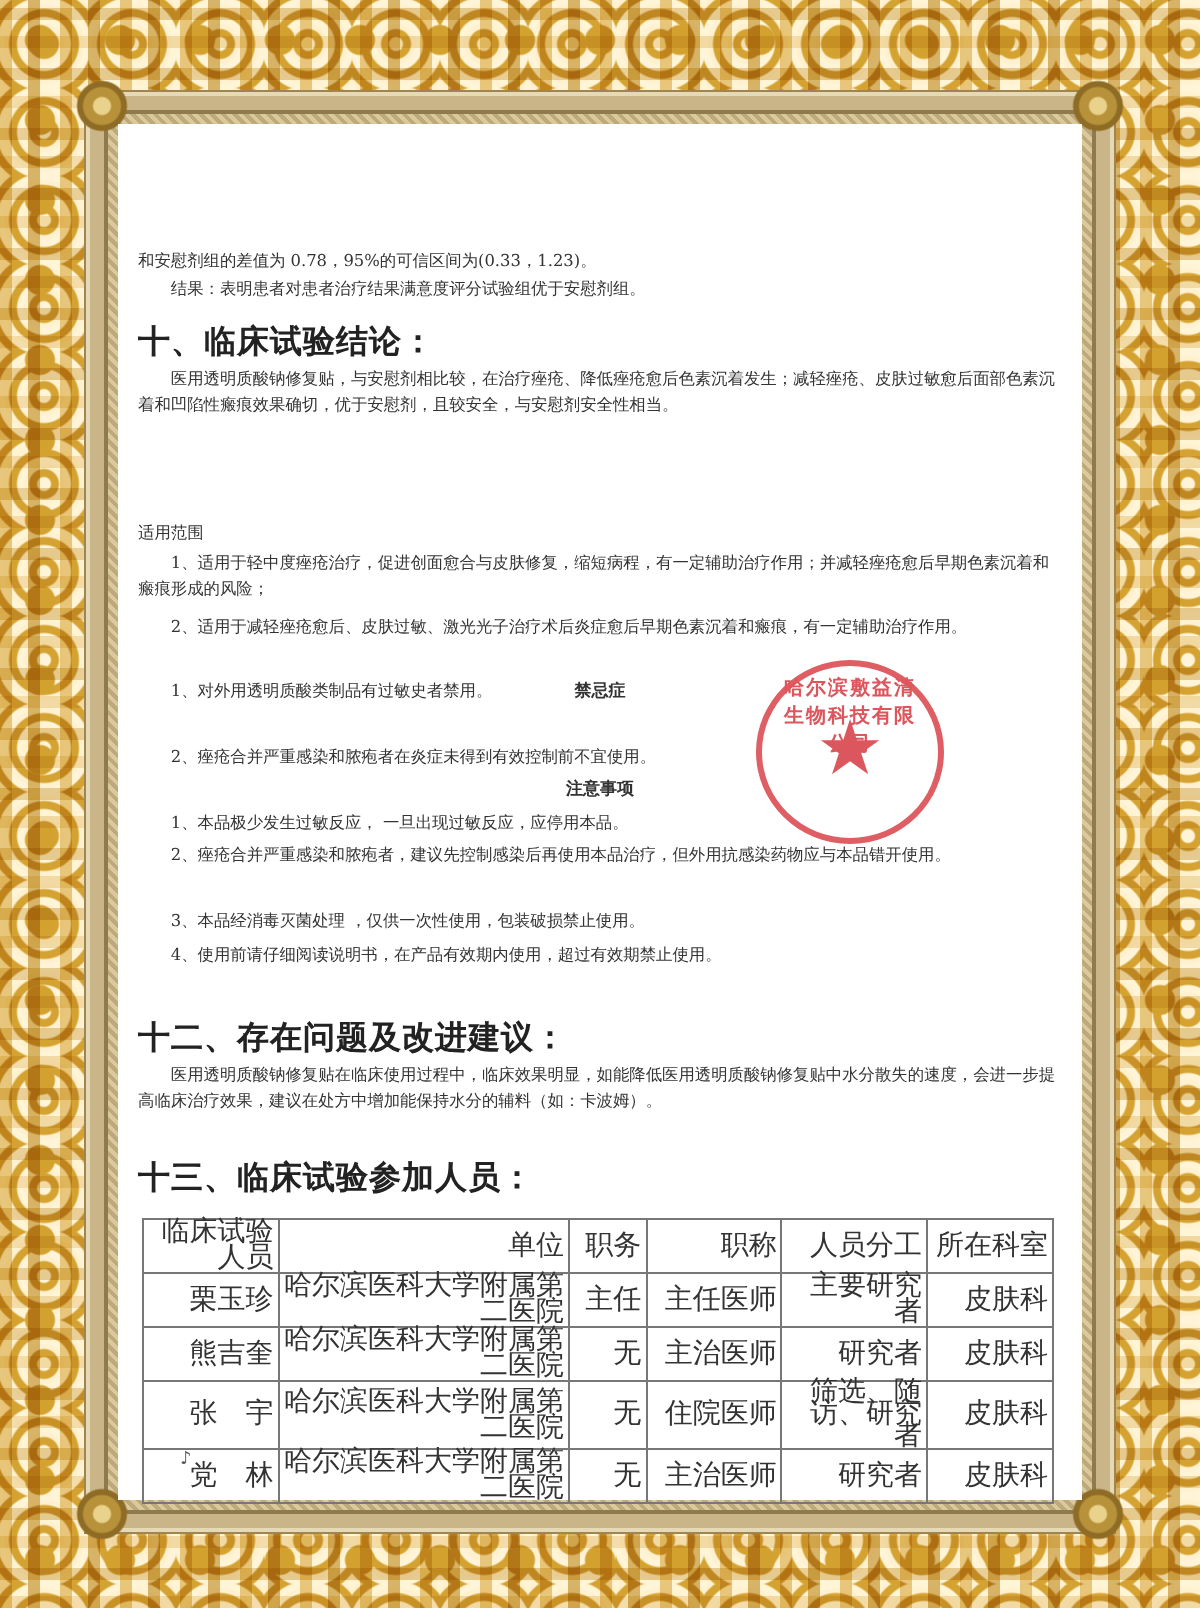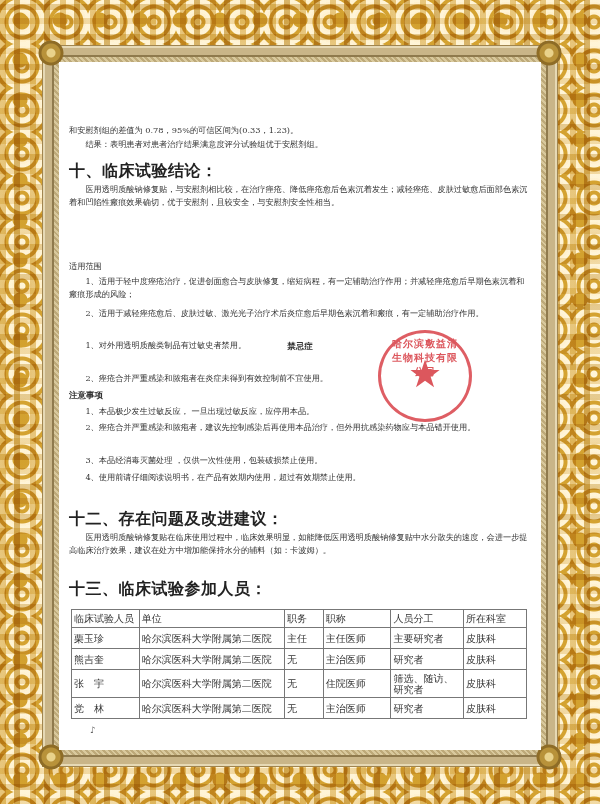--- a/index.html
+++ b/index.html
@@ -40,21 +40,21 @@
     box-sizing: border-box; padding: 0 10px;
     font-size: 8.2px; line-height: 13px;
   }
   .p { margin: 0; }
   .indent { text-indent: 2em; }
   .h2 { font-size: 16px; font-weight: bold; color: #222; margin: 0; letter-spacing: .5px; }
   .sub { font-size: 8.5px; font-weight: bold; color: #333; margin: 0; }
   .abs { position: absolute; left: 10px; right: 10px; }
   table {
     border-collapse: collapse; width: 100%;
-    font-size: 10px; color: #333; text-align: left;
+    font-size: 14px; color: #333; text-align: right;
   }
   td, th { border: 1px solid #777; padding: 0 2px; font-weight: normal; }
   th { height: 17px; }
   td { height: 20px; }
   .pagenum { position: absolute; left: 0; right: 0; text-align: center; font-size: 7px; color: #555; }
   .seal {
     position: absolute; left: 378px; top: 330px; width: 94px; height: 92px;
     border: 3px solid #d9434a; border-radius: 50%; box-sizing: border-box;
     opacity: .85;
   }
@@ -86,21 +86,21 @@
 
   <h2 class="h2 abs" style="top:102px;">十、临床试验结论：</h2>
   <p class="p abs indent" style="top:121px;">医用透明质酸钠修复贴，与安慰剂相比较，在治疗痤疮、降低痤疮愈后色素沉着发生；减轻痤疮、皮肤过敏愈后面部色素沉着和凹陷性瘢痕效果确切，优于安慰剂，且较安全，与安慰剂安全性相当。</p>
 
   <p class="p abs" style="top:198px;">适用范围</p>
   <p class="p abs indent" style="top:213px;">1、适用于轻中度痤疮治疗，促进创面愈合与皮肤修复，缩短病程，有一定辅助治疗作用；并减轻痤疮愈后早期色素沉着和瘢痕形成的风险；</p>
   <p class="p abs indent" style="top:245px;">2、适用于减轻痤疮愈后、皮肤过敏、激光光子治疗术后炎症愈后早期色素沉着和瘢痕，有一定辅助治疗作用。</p>
   <p class="sub abs" style="top:278px;text-align:center;">禁忌症</p>
   <p class="p abs indent" style="top:277px;">1、对外用透明质酸类制品有过敏史者禁用。</p>
   <p class="p abs indent" style="top:310px;">2、痤疮合并严重感染和脓疱者在炎症未得到有效控制前不宜使用。</p>
-  <p class="sub abs" style="top:327px;">注意事项</p>
+  <p class="sub abs" style="top:327px;text-align:center;">注意事项</p>
   <p class="p abs indent" style="top:343px;">1、本品极少发生过敏反应， 一旦出现过敏反应，应停用本品。</p>
   <p class="p abs indent" style="top:359px;">2、痤疮合并严重感染和脓疱者，建议先控制感染后再使用本品治疗，但外用抗感染药物应与本品错开使用。</p>
   <p class="p abs indent" style="top:392px;">3、本品经消毒灭菌处理 ，仅供一次性使用，包装破损禁止使用。</p>
   <p class="p abs indent" style="top:409px;">4、使用前请仔细阅读说明书，在产品有效期内使用，超过有效期禁止使用。</p>
 
   <h2 class="h2 abs" style="top:450px;">十二、存在问题及改进建议：</h2>
   <p class="p abs indent" style="top:469px;">医用透明质酸钠修复贴在临床使用过程中，临床效果明显，如能降低医用透明质酸钠修复贴中水分散失的速度，会进一步提高临床治疗效果，建议在处方中增加能保持水分的辅料（如：卡波姆）。</p>
 
   <h2 class="h2 abs" style="top:520px;">十三、临床试验参加人员：</h2>
 

